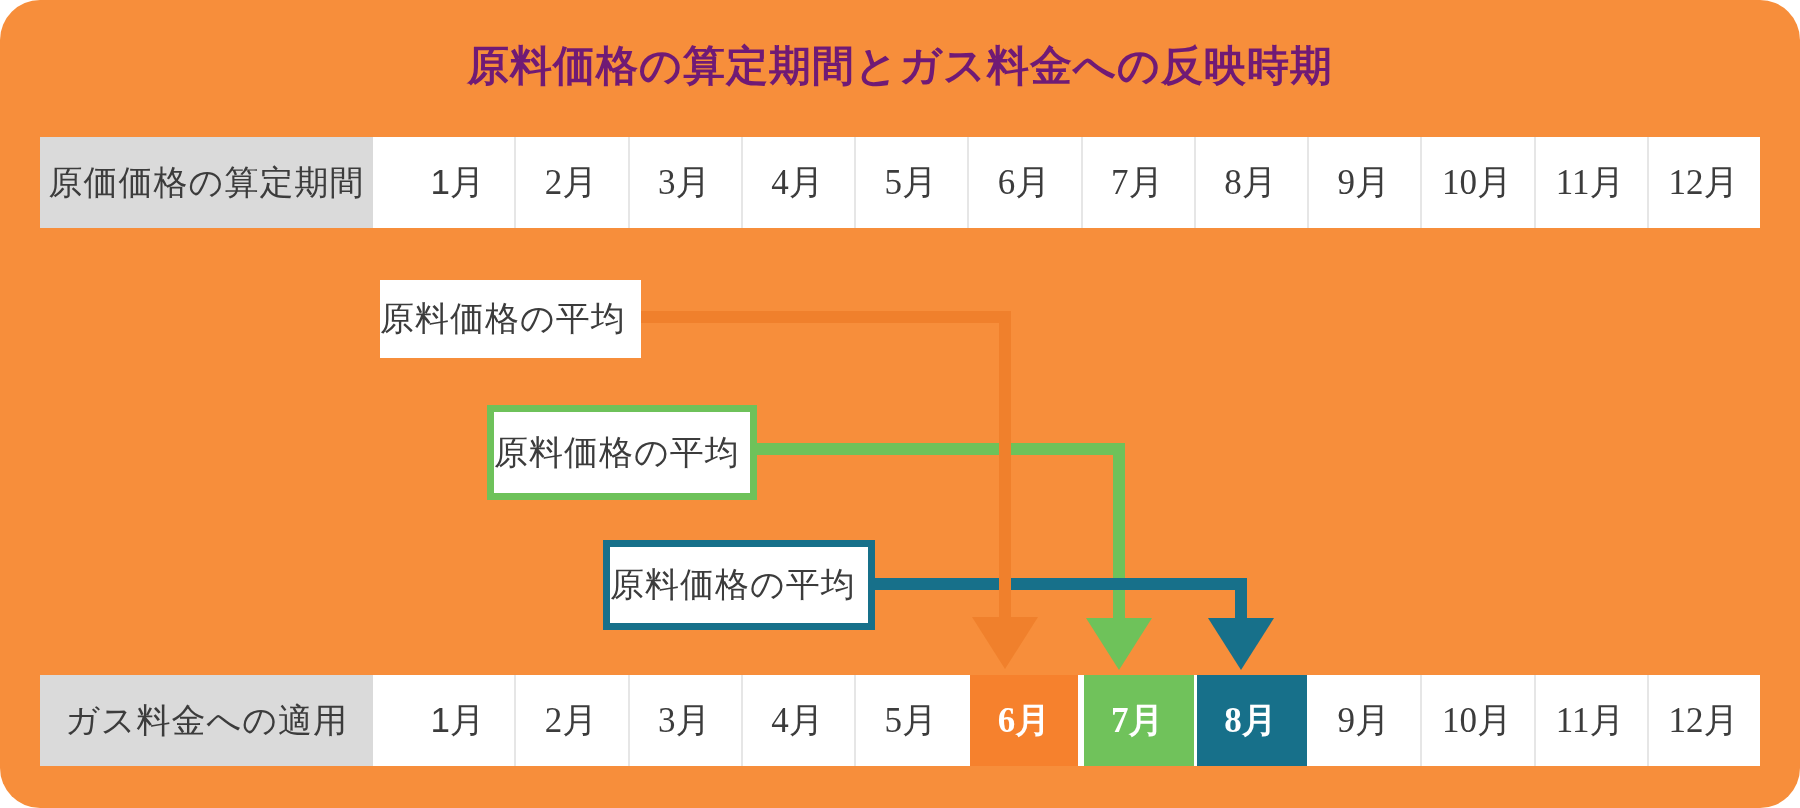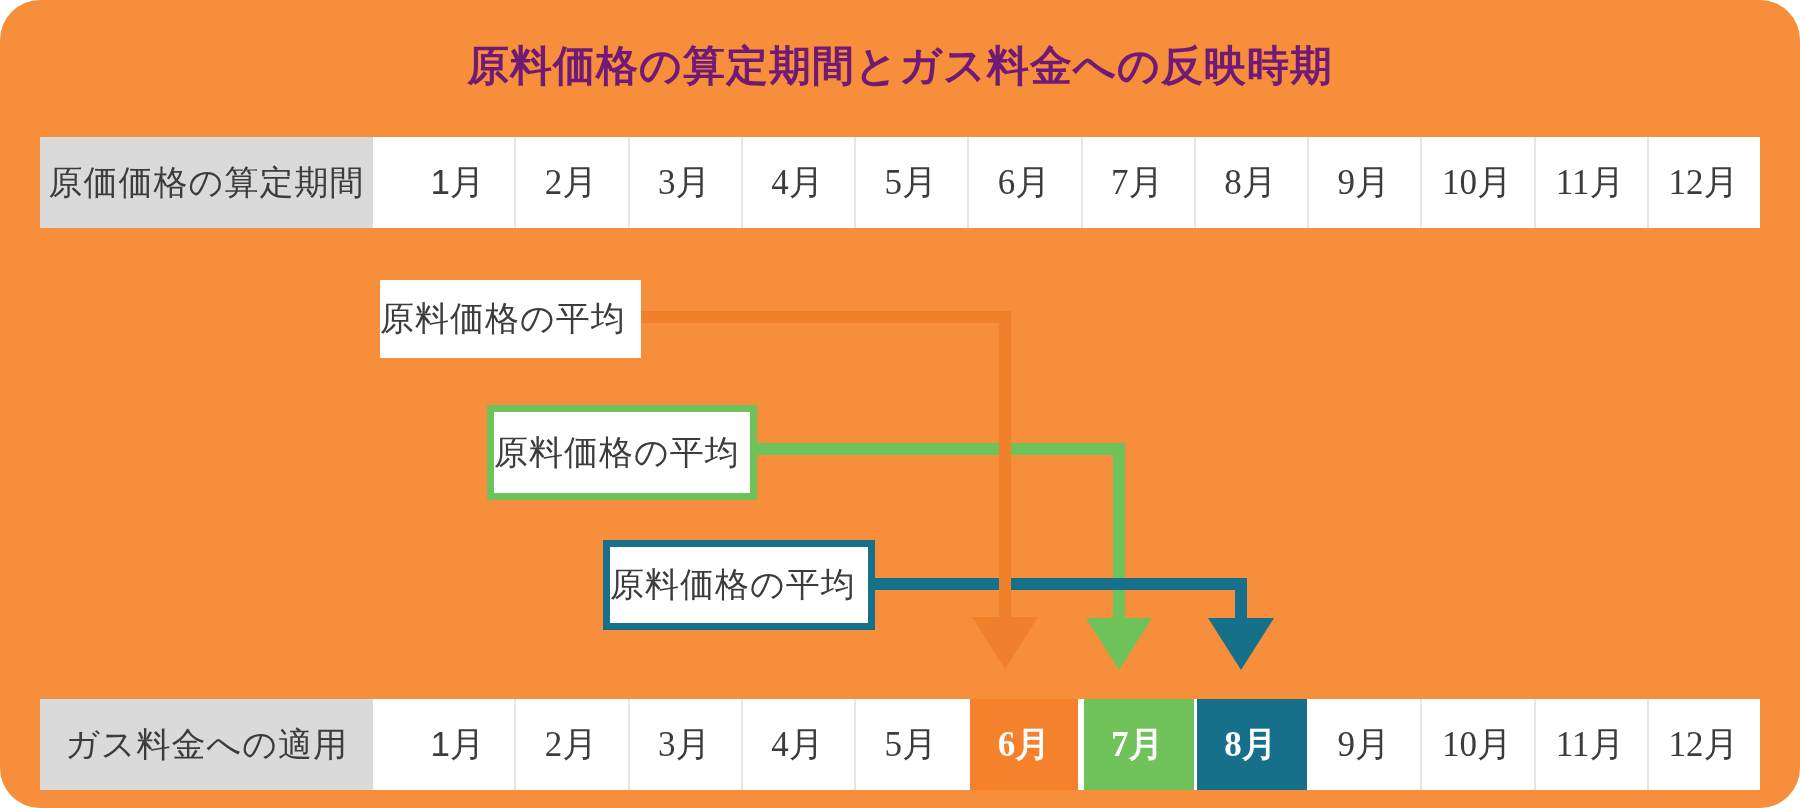--- a/index.html
+++ b/index.html
@@ -18,21 +18,21 @@
     position:absolute; left:0; top:38px; width:1800px;
     text-align:center; font-size:42px; font-weight:700;
     letter-spacing:1px;
   }
   
   .trow {
     position:absolute; left:40px; width:1720px; height:91px;
     background:#ffffff; display:flex; z-index:1;
   }
   .trow.top { top:137px; }
-  .trow.bottom { top:675px;margin-top:24px; }
+  .trow.bottom { top:675px; }
   .hdr-cell {
     width:333px; flex:0 0 333px; display:flex;
     align-items:center; justify-content:center;
     font-size:34px; letter-spacing:1px;
   }
   .months { flex:1; display:flex;padding-left:28px; }
   .cell {
     flex:1; display:flex; align-items:center; justify-content:center;
     font-size:35px; font-weight:500; background:#ffffff;
   }

